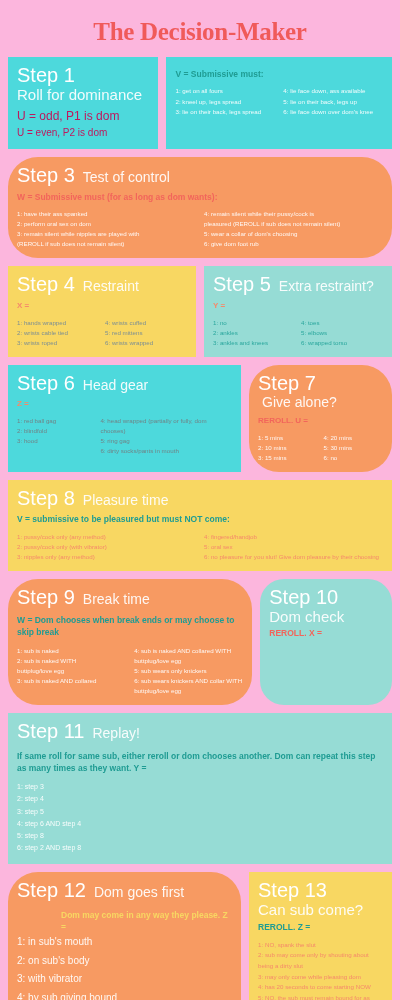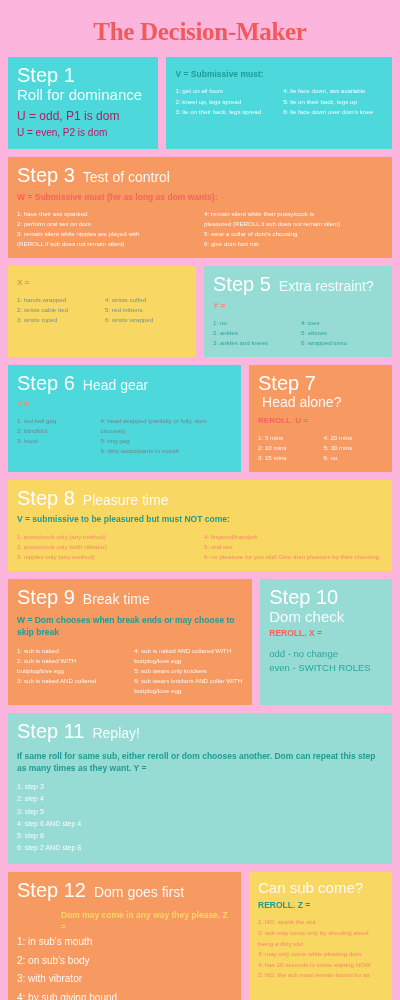--- a/index.html
+++ b/index.html
@@ -28,21 +28,21 @@
     padding-bottom: 11px;
   }
 
   
   .row { display: flex; gap: 8px; margin-bottom: 8px; }
   .card { padding: 7px 9px 9px 9px; overflow: hidden; }
 
   
   .c-cyan   { background: #4dd9dc; }
   .c-teal   { background: #96dcd5; }
-  .c-orange { background: #f79a62; }
+  .c-orange { background: #f79a62; border-radius: 30px; }
   .c-yellow { background: #f8d762; }
 
   
   .head { display: flex; align-items: baseline; flex-wrap: wrap; }
   .step {
     font-family: "Liberation Sans", sans-serif;
     font-weight: 300;
     font-size: 20px;
     color: #ffffff;
     line-height: 1.12;
@@ -94,21 +94,21 @@
   .s1-line.small { font-size: 10px; }
 
   
   .res { font-size: 9.5px; color: #2aa79d; line-height: 1.5; margin-top: 7px; font-weight: 300; }
   .res div { white-space: nowrap; }
 
   .w50 { width: 50%; }
   .w62 { width: 62%; }
   .w38 { width: 38%; }
   .w65 { width: 65%; }
-  .w35 { width: 35%; }
+  .w35 { width: 35%; border-radius: 24px; }
   .w40 { width: 40%; }
   .w60 { width: 60%; }
 </style>
 </head>
 <body>
 
 <div id="page">
 
   <div class="title">The Decision-Maker</div>
 
@@ -159,20 +159,24 @@
           <div>pleasured (REROLL if sub does not remain silent)</div>
           <div>5: wear a collar of dom's choosing</div>
           <div>6: give dom foot rub</div>
         </div>
       </div>
     </div>
   </div>
 
   <div class="row">
     <div class="card c-yellow w50">
+      <div class="head">
+        <span class="step">Step 4</span>
+        <span class="step-sub">Restraint</span>
+      </div>
       <div class="key k-salmon">X =</div>
       <div class="opts tight o-grey">
         <div class="col">
           <div>1: hands wrapped</div>
           <div>2: wrists cable tied</div>
           <div>3: wrists roped</div>
         </div>
         <div class="col">
           <div>4: wrists cuffed</div>
           <div>5: red mittens</div>
@@ -219,21 +223,21 @@
           <div>4: head wrapped (partially or fully, dom chooses)</div>
           <div>5: ring gag</div>
           <div>6: dirty socks/pants in mouth</div>
         </div>
       </div>
     </div>
 
     <div class="card c-orange w38">
       <div class="head">
         <span class="step">Step 7</span>
-        <span class="step-sub" style="margin-left:4px">Head alone?</span>
+        <span class="step-sub" style="margin-left:4px">Give alone?</span>
       </div>
       <div class="key k-coral">REROLL. U =</div>
       <div class="opts tight o-white">
         <div class="col">
           <div>1: 5 mins</div>
           <div>2: 10 mins</div>
           <div>3: 15 mins</div>
         </div>
         <div class="col">
           <div>4: 20 mins</div>
@@ -289,24 +293,20 @@
         </div>
       </div>
     </div>
 
     <div class="card c-teal w35">
       <div class="head">
         <span class="step">Step 10</span>
       </div>
       <div class="step-sub block">Dom check</div>
       <div class="key big k-coral" style="margin-top:2px">REROLL. X =</div>
-      <div class="res">
-        <div>odd - no change</div>
-        <div>even - SWITCH ROLES</div>
-      </div>
     </div>
   </div>
 
   <div class="row">
     <div class="card c-teal" style="width:100%">
       <div class="head">
         <span class="step">Step 11</span>
         <span class="step-sub">Replay!</span>
       </div>
       <div class="key big k-teal" style="margin-top:7px;line-height:1.5">If same roll for same sub, either reroll or dom chooses another. Dom can repeat this step as many times as they want. Y =</div>
@@ -332,20 +332,23 @@
         <div>1: in sub's mouth</div>
         <div>2: on sub's body</div>
         <div>3: with vibrator</div>
         <div>4: by sub giving bound</div>
         <div>5: with sub tied and watching</div>
 
       </div>
     </div>
 
     <div class="card c-yellow w38">
+      <div class="head">
+        <span class="step">Step 13</span>
+      </div>
       <div class="step-sub block">Can sub come?</div>
       <div class="key big k-teal" style="margin-top:3px">REROLL. Z =</div>
       <div class="stack o-salmon" style="font-size:6.2px;line-height:1.72">
         <div>1: NO, spank the slut</div>
         <div>2: sub may come only by shouting about</div>
         <div>being a dirty slut</div>
         <div>3: may only come while pleasing dom</div>
         <div>4: has 20 seconds to come starting NOW</div>
         <div>5: NO, the sub must remain bound for as</div>
 

